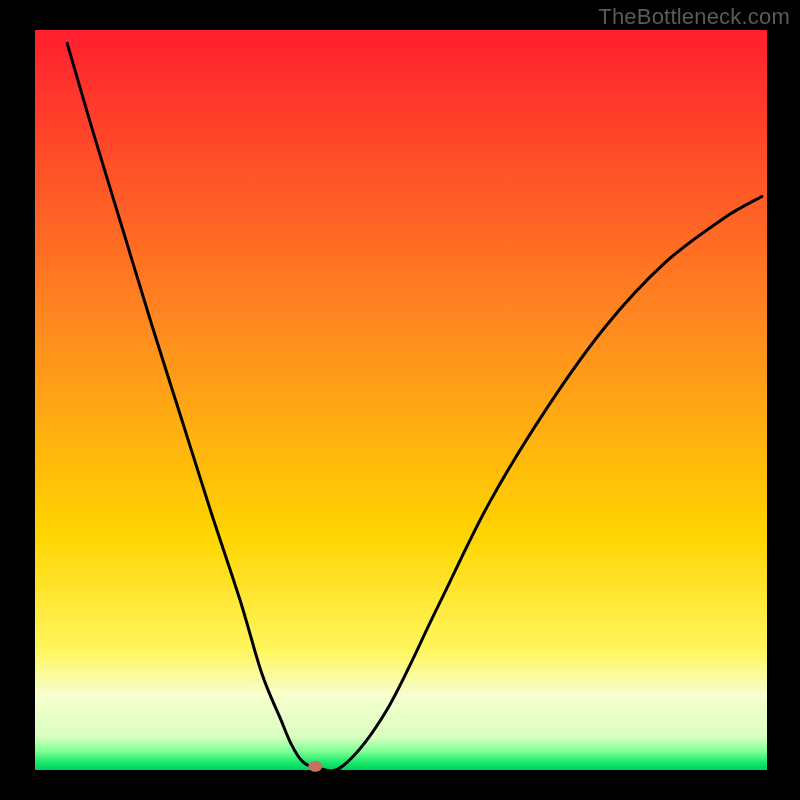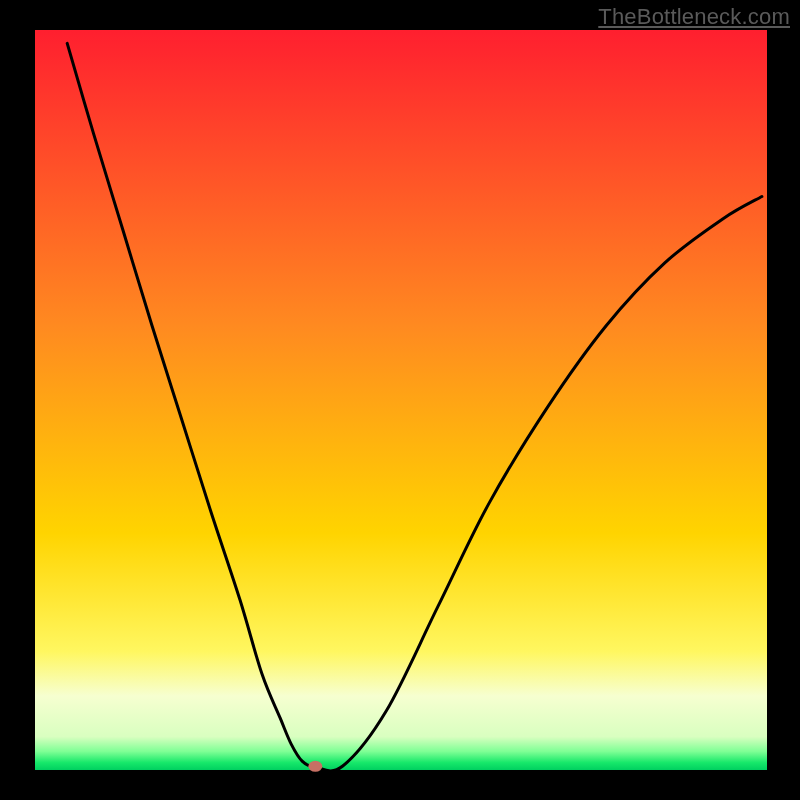--- a/index.html
+++ b/index.html
@@ -19,21 +19,20 @@
   }
   .watermark {
     position: absolute;
     top: 4px;
     right: 10px;
     color: #5a5a5a;
     font-size: 22px;
     font-weight: 500;
     letter-spacing: 0.2px;
     user-select: none;
-    text-decoration: underline;
   }
   svg {
     position: absolute;
     left: 0;
     top: 0;
   }
 </style>
 </head>
 <body>
 

